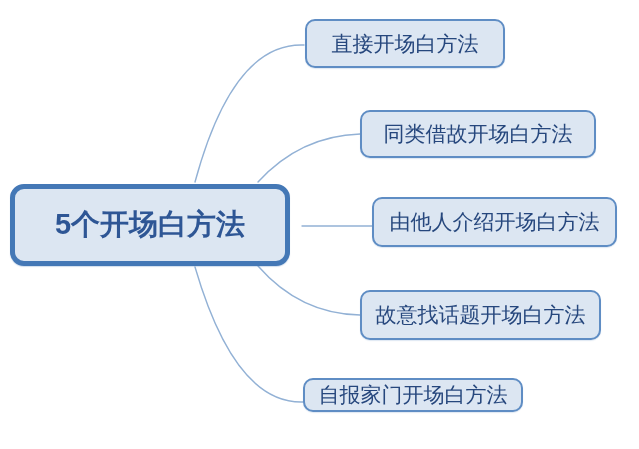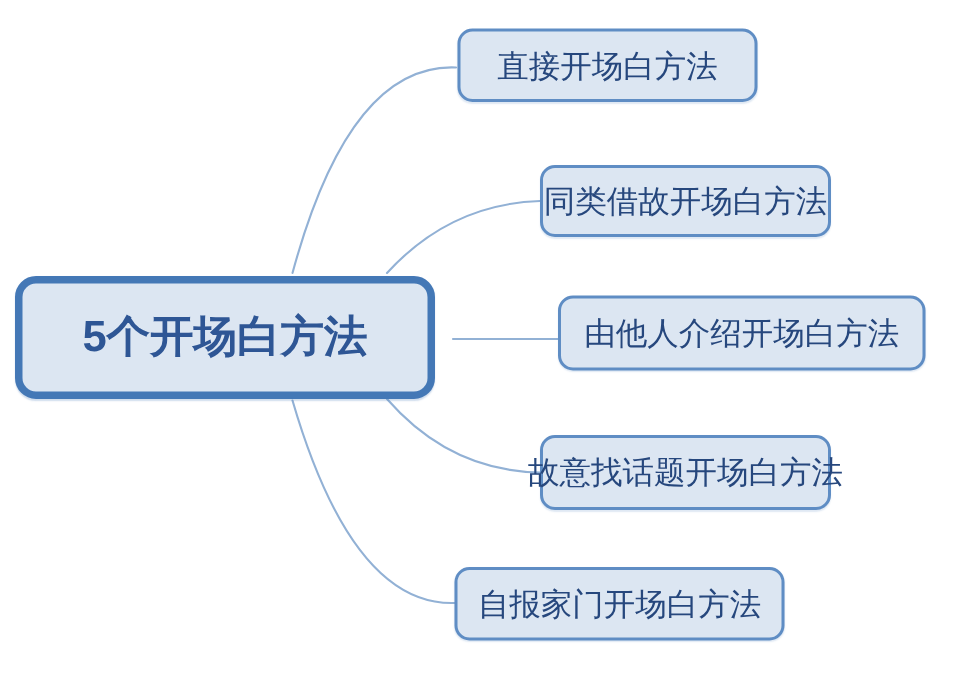--- a/index.html
+++ b/index.html
@@ -58,24 +58,24 @@
   .node.branch{
     border:2px solid var(--branch-border);
     border-radius:10px;
     box-shadow:0 1px 1px rgba(95,141,196,0.2);
   }
   .node.branch .label{
     font-size:21px;
     color:var(--branch-text);
   }
   .node.b1{left:305px;top:19px;width:200px;height:49px;}
-  .node.b2{left:360px;top:110px;width:194px;height:48px;}
+  .node.b2{left:360px;top:110px;width:236px;height:48px;}
   .node.b3{left:372px;top:197px;width:245px;height:50px;}
-  .node.b4{left:360px;top:290px;width:194px;height:50px;}
-  .node.b5{left:303px;top:378px;width:220px;height:49px;align-items:center;}
+  .node.b4{left:360px;top:290px;width:241px;height:50px;}
+  .node.b5{left:303px;top:378px;width:220px;height:34px;align-items:center;}
 </style>
 </head>
 <body>
 
 <div class="canvas">
 
   <svg class="connector-layer" viewBox="0 0 639 449" xmlns="http://www.w3.org/2000/svg">
     <path d="M195,182 Q233,42 304,45"></path>
     <path d="M258,182 Q300,136 360,134"></path>
     <path d="M302,226 L372,226"></path>

